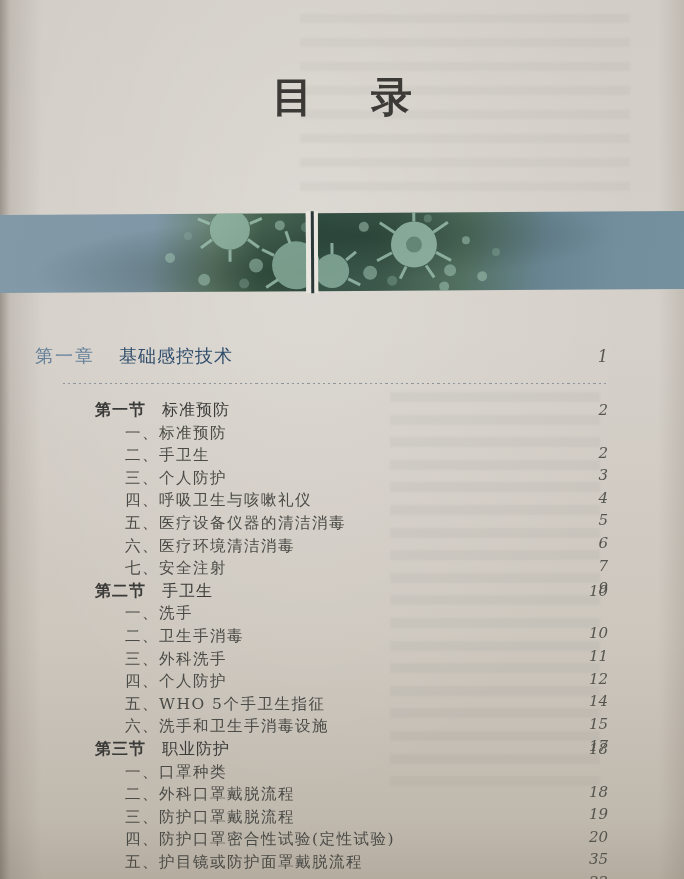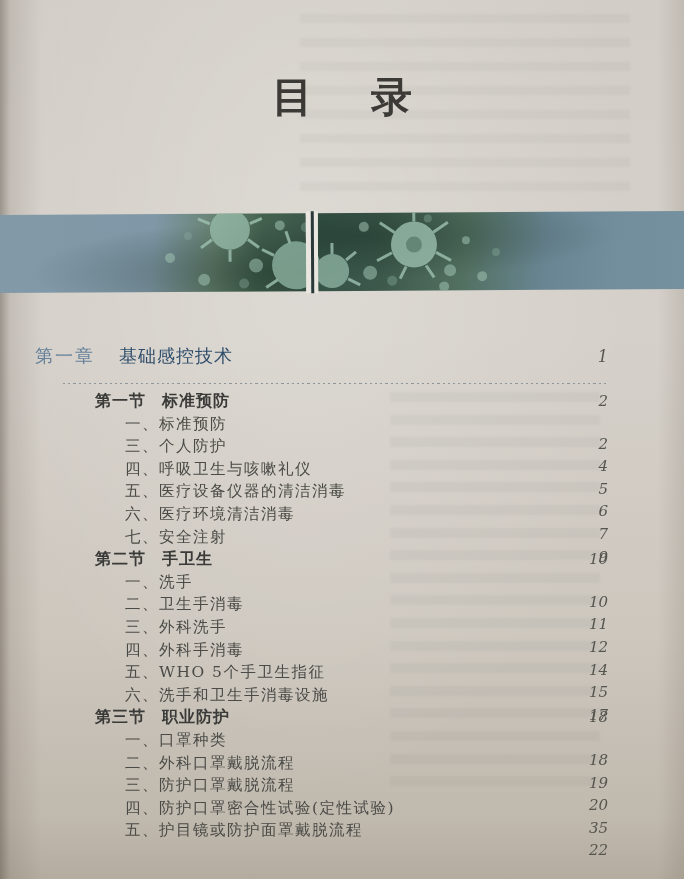--- a/index.html
+++ b/index.html
@@ -63,26 +63,26 @@
     font-size:18px;color:#64809a;letter-spacing:2px;
   }
   .ch-title{
     font-family:"DejaVu Sans","Liberation Sans",sans-serif;
     font-size:18px;font-weight:normal;color:#2f4d6b;margin-left:24px;letter-spacing:1px;
   }
   .divider{
     margin-top:9px;margin-left:28px;width:545px;height:1px;
     background:repeating-linear-gradient(to right, #8f969b 0 2.2px, rgba(0,0,0,0) 2.2px 5.2px);
   }
-  #toc-rows{margin-top:7px;}
+  #toc-rows{margin-top:16px;}
   .trow{display:flex;align-items:baseline;height:22.6px;}
   .trow.section{padding-left:60px;}
   .trow.item{padding-left:90px;flex-direction:column;}
   .s-label{font-size:16px;font-weight:bold;color:#3a3a38;letter-spacing:1px;}
-  .s-title{font-size:16px;font-weight:bold;color:#3a3a38;margin-left:16px;letter-spacing:1px;}
+  .s-title{font-size:16px;font-weight:normal;color:#3a3a38;margin-left:16px;letter-spacing:1px;}
   .i-text{
     font-family:"DejaVu Serif","Liberation Serif",serif;
     font-size:15.5px;color:#4a4a46;letter-spacing:1.5px;
   }
   .pnum{
     margin-left:auto;width:46px;text-align:right;
     font-family:"DejaVu Serif","Liberation Serif",serif;
     font-style:italic;font-size:15px;color:#55554f;
   }
   .chapter-row .pnum{font-size:16px;}
@@ -179,20 +179,24 @@
         <div class="trow section">
           <span class="s-label">第一节</span>
           <span class="s-title">标准预防</span>
           <span class="pnum">2</span>
         </div>
         <div class="trow item">
           <span class="i-text">一、标准预防</span>
           <span class="pnum">2</span>
         </div>
         <div class="trow item">
+          <span class="i-text">二、手卫生</span>
+          <span class="pnum">3</span>
+        </div>
+        <div class="trow item">
           <span class="i-text">三、个人防护</span>
           <span class="pnum">4</span>
         </div>
         <div class="trow item">
           <span class="i-text">四、呼吸卫生与咳嗽礼仪</span>
           <span class="pnum">5</span>
         </div>
         <div class="trow item">
           <span class="i-text">五、医疗设备仪器的清洁消毒</span>
           <span class="pnum">6</span>
@@ -216,21 +220,21 @@
         </div>
         <div class="trow item">
           <span class="i-text">二、卫生手消毒</span>
           <span class="pnum">11</span>
         </div>
         <div class="trow item">
           <span class="i-text">三、外科洗手</span>
           <span class="pnum">12</span>
         </div>
         <div class="trow item">
-          <span class="i-text">四、外科手消毒</span>
+          <span class="i-text">四、个人防护</span>
           <span class="pnum">14</span>
         </div>
         <div class="trow item">
           <span class="i-text">五、WHO 5个手卫生指征</span>
           <span class="pnum">15</span>
         </div>
         <div class="trow item">
           <span class="i-text">六、洗手和卫生手消毒设施</span>
           <span class="pnum">17</span>
         </div>

